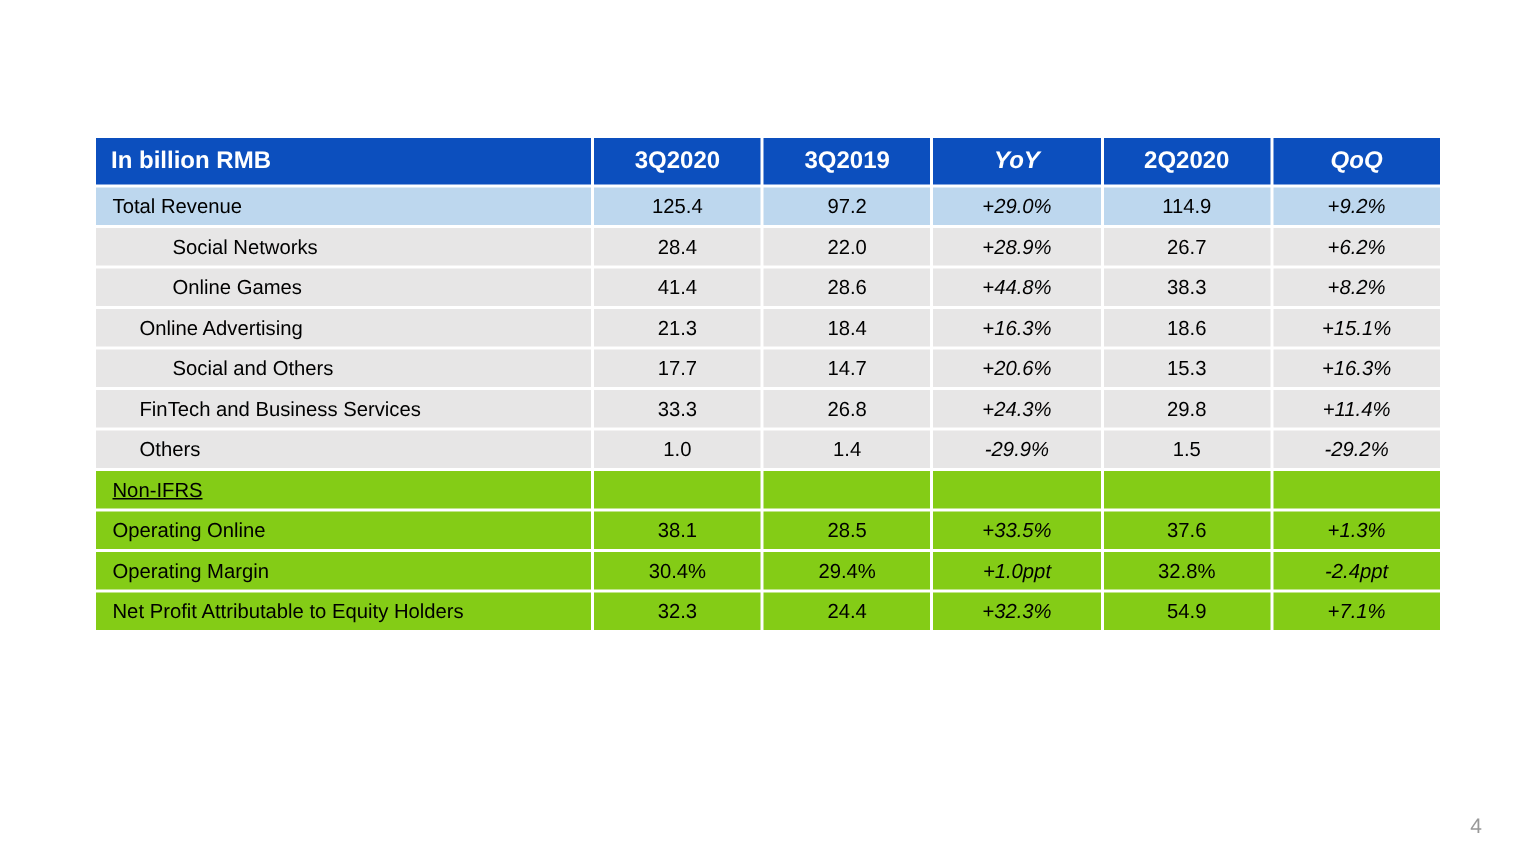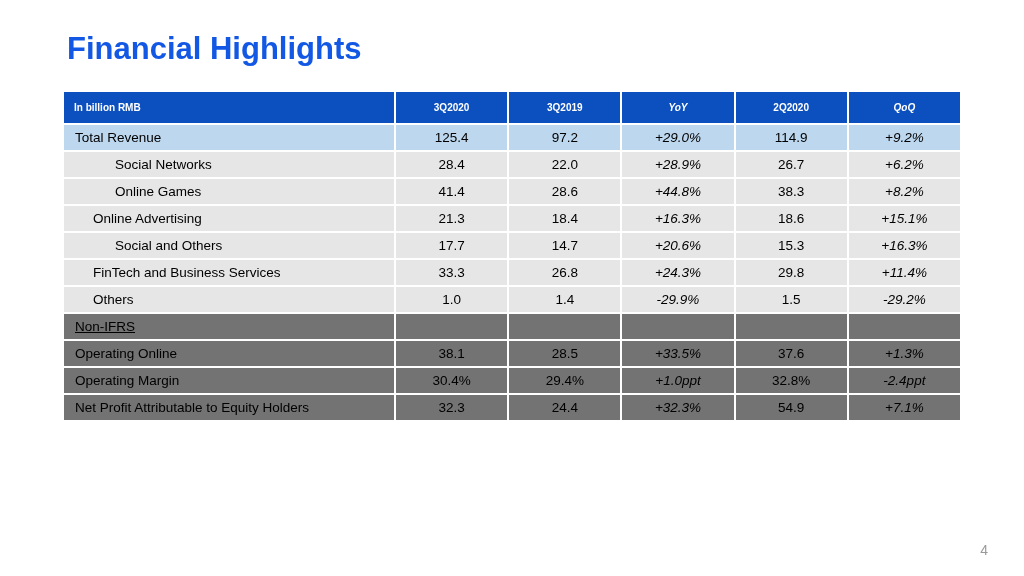--- a/index.html
+++ b/index.html
@@ -29,21 +29,21 @@
   table.fin {
     border-collapse: separate;
     border-spacing: 2px;
     width: 100%;
     table-layout: fixed;
   }
   col.c0 { width: 330px; }
   th {
     background: #0C4FBE;
     color: #ffffff;
-    font-size: 10px;
+    font-size: 16px;
     font-weight: bold;
     height: 31px;
     text-align: center;
     padding: 0 4px;
     vertical-align: middle;
   }
   th.label-col { text-align: left; padding-left: 10px; }
   td {
     height: 25px;
     font-size: 13.5px;
@@ -51,38 +51,37 @@
     padding: 0 4px;
     vertical-align: middle;
     white-space: nowrap;
     overflow: hidden;
   }
   td.val { text-align: center; }
   .italic { font-style: italic; }
   tr.bold td { font-weight: normal; }
   tr.band-highlight td { background: #BDD7EE; }
   tr.band-gray td { background: #E7E6E6; }
-  tr.band-lightblue td { background: #737373; }
+  tr.band-lightblue td { background: #84cc16; }
   td.ind0 { padding-left: 11px; }
   td.ind1 { padding-left: 29px; }
   td.ind2 { padding-left: 51px; }
   tr.underline td.label span { text-decoration: underline; }
   .page-number {
     position: absolute;
     right: 36px; bottom: 18px;
     font-size: 14px;
     color: #999999;
   }
 </style>
 </head>
 <body>
 
 <div class="slide">
 
-  <div class="page-title">Financial Highlights</div>
 
   <div class="table-wrap">
     <table class="fin">
       <colgroup>
           <col class="c0">
           <col class="c1">
           <col class="c2">
           <col class="c3">
           <col class="c4">
           <col class="c5">

